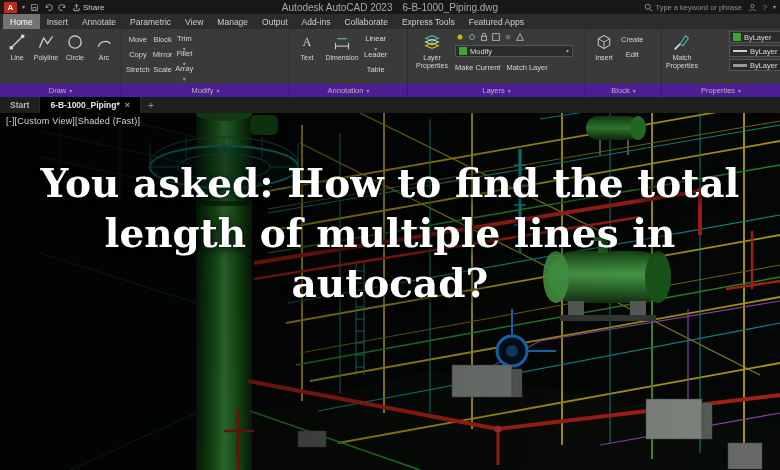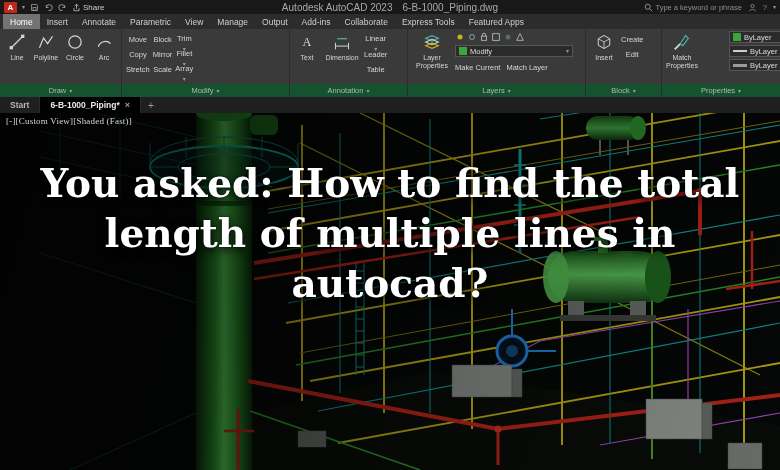--- a/index.html
+++ b/index.html
@@ -22,21 +22,21 @@
   
   .ribbon-tabs{height:15px;background:#2c2c2c;display:flex;align-items:stretch;padding-left:3px;
                font-size:8.5px;color:#cfcfcf;}
   .rtab{display:flex;align-items:center;padding:0 7px;white-space:nowrap;}
   .rtab.active{background:#737373;color:#fff;}
 
   
   .ribbon{height:68px;background:#3a3a3a;display:flex;overflow:hidden;}
   .panel{display:flex;flex-direction:column;border-right:1px solid #2c2c2c;box-sizing:border-box;flex:none;}
   .panel-body{flex:1;display:flex;gap:3px;padding:2px 4px 0 4px;align-items:flex-start;overflow:hidden;}
-  .panel-label{height:13px;font-size:7.5px;color:#b5b5b5;background:#14532d;
+  .panel-label{height:13px;font-size:7.5px;color:#b5b5b5;background:#4c1d95;
                display:flex;align-items:center;justify-content:center;gap:3px;}
   .tool{color:#d6d6d6;}
   .tool.big{width:30px;display:flex;flex-direction:column;align-items:center;gap:1px;
             font-size:7px;text-align:center;line-height:1.1;}
   .tool.big .ico{height:22px;display:flex;align-items:center;justify-content:center;}
   .tool.small{display:flex;align-items:center;gap:3px;font-size:7.5px;height:13px;white-space:nowrap;flex-direction:column;}
   .vcol{display:flex;flex-direction:column;gap:2px;}
   svg.ic{display:block;}
   .combo{display:flex;align-items:center;gap:3px;background:#2b2b2b;border:1px solid #555;height:12px;
          padding:0 3px;font-size:7.5px;color:#ddd;box-sizing:border-box;}
@@ -52,21 +52,21 @@
   .dtab.active{background:#000000;color:#e8e8e8;}
   .dtab .x{color:#9a9a9a;font-size:9px;}
   .newtab{display:flex;align-items:center;padding:0 7px;color:#9a9a9a;font-size:10px;}
 
   
   .viewport{position:relative;height:357px;background:#050806;overflow:hidden;}
   .viewport svg.model{position:absolute;inset:0;}
   .shade{position:absolute;inset:0;
          background:linear-gradient(105deg,rgba(0,0,0,.72) 0%,rgba(0,0,0,.55) 32%,rgba(0,0,0,.30) 62%,rgba(0,0,0,.16) 100%);}
   .vp-controls{position:absolute;top:3px;left:6px;font-size:9px;color:#d8d8d8;
-               text-shadow:0 1px 2px #000;letter-spacing:.2px;font-family:Liberation Serif, serif;}
+               text-shadow:0 1px 2px #000;letter-spacing:.2px;}
   .headline{position:absolute;top:46px;left:0;right:0;padding:0 30px;text-align:center;
             font-family:"DejaVu Serif","Liberation Serif",serif;font-weight:bold;font-size:39px;
             line-height:1.28;color:#ffffff;
             text-shadow:0 3px 9px rgba(0,0,0,.9),0 0 2px rgba(0,0,0,.65);}
 </style>
 </head>
 <body>
 
 <div class="app">
 

